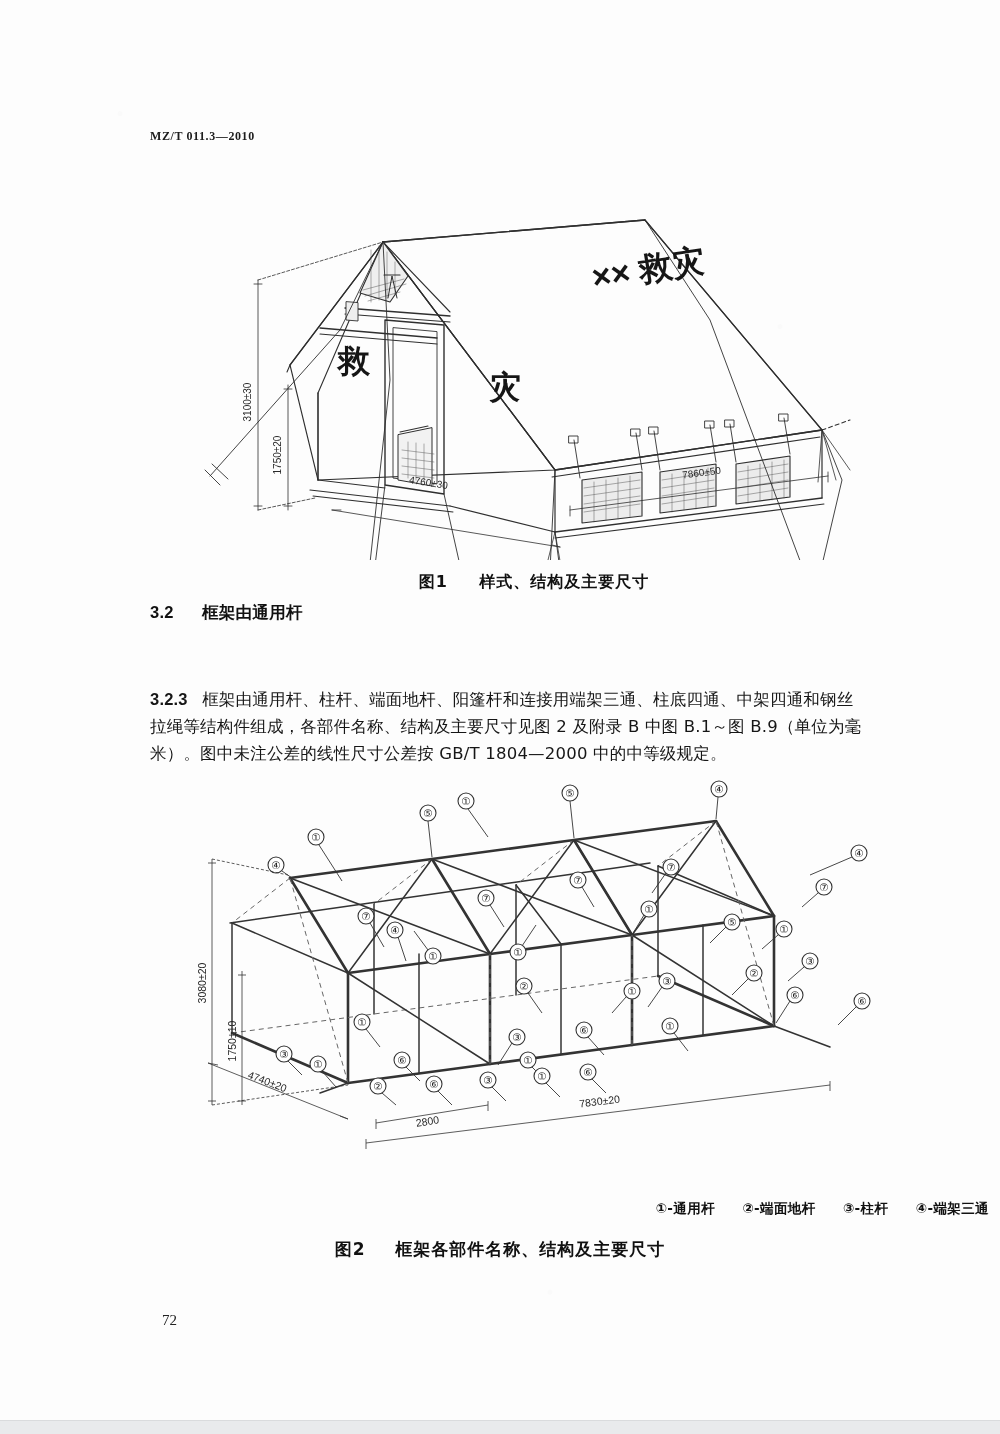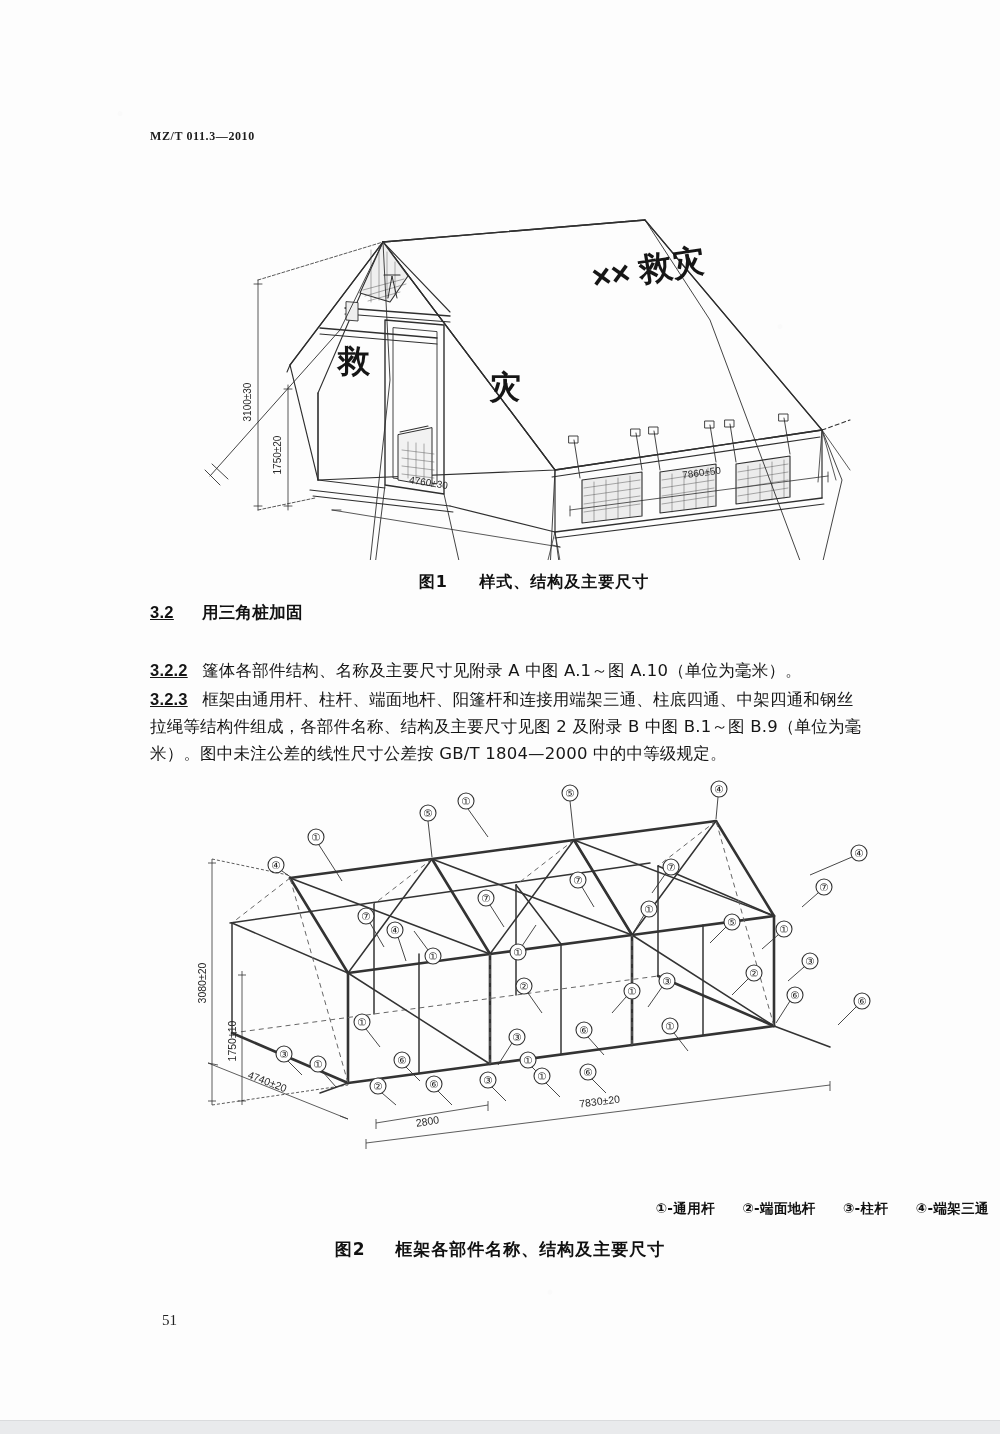--- a/index.html
+++ b/index.html
@@ -74,21 +74,21 @@
   .intro-para {
     left: 150px; top: 122px;
     width: 715px;
     text-indent: 0;
   }
   .sec-h {
     position: absolute; z-index:3;
     color:#111; font-size:16.5px; font-weight:bold;
     letter-spacing:0.3px;
   }
-  .sec-num { font-family:"Liberation Sans", sans-serif; font-weight:bold;text-decoration:underline; }
+  .sec-num { font-family:"Liberation Sans", sans-serif; font-weight:bold; }
   .clause {
     position: absolute; z-index: 3;
     color:#161616; font-size:16.5px; line-height:27px; width:716px;
     letter-spacing:0.2px;
   }
   .clause .sec-num { margin-right: 9px; }
   .fig-caption {
     position: absolute; z-index: 4;
     font-size: 16px; font-weight: bold; color:#111;
     letter-spacing: 1px;
@@ -288,28 +288,24 @@
 
   <div class="fig-caption" style="left:0; top:572px; width:1000px;padding-left:34px;">
     <span>图1</span>
     <span style="display:inline-block;width:18px"></span>
     <span>样式、结构及主要尺寸</span>
   </div>
 
   <div class="sec-h" style="left:150px; top:602px;">
     <span class="sec-num">3.2</span>
     <span style="display:inline-block;width:16px"></span>
-    <span>用三角桩加固</span>
+    <span>框架由通用杆</span>
   </div>
 
 
-  <div class="clause" style="left:150px; top:657px;">
-    <span class="sec-num">3.2.2</span>
-    <span>篷体各部件结构、名称及主要尺寸见附录 A 中图 A.1～图 A.10（单位为毫米）。</span>
-  </div>
 
   <div class="clause" style="left:150px; top:686px;">
     <span class="sec-num">3.2.3</span>
     <span>框架由通用杆、柱杆、端面地杆、阳篷杆和连接用端架三通、柱底四通、中架四通和钢丝拉绳等结构件组成，各部件名称、结构及主要尺寸见图 2 及附录 B 中图 B.1～图 B.9（单位为毫米）。图中未注公差的线性尺寸公差按 GB/T 1804—2000 中的中等级规定。</span>
   </div>
 
   <div class="figure" style="left:170px; top:775px; width:730px; height:420px;">
     <svg width="730" height="420" viewBox="0 0 730 420">
       <defs>
         <style>
@@ -600,17 +596,17 @@
       </span>
     </div>
   </div>
 
   <div class="fig-caption" style="left:0; top:1238px; width:1000px; font-size:17px;">
     <span>图2</span>
     <span style="display:inline-block;width:16px"></span>
     <span>框架各部件名称、结构及主要尺寸</span>
   </div>
 
-  <div class="page-num">51</div>
+  <div class="page-num">72</div>
 
 </div>
 
 <div class="page-edge-bottom"></div>
 
 </body></html>

